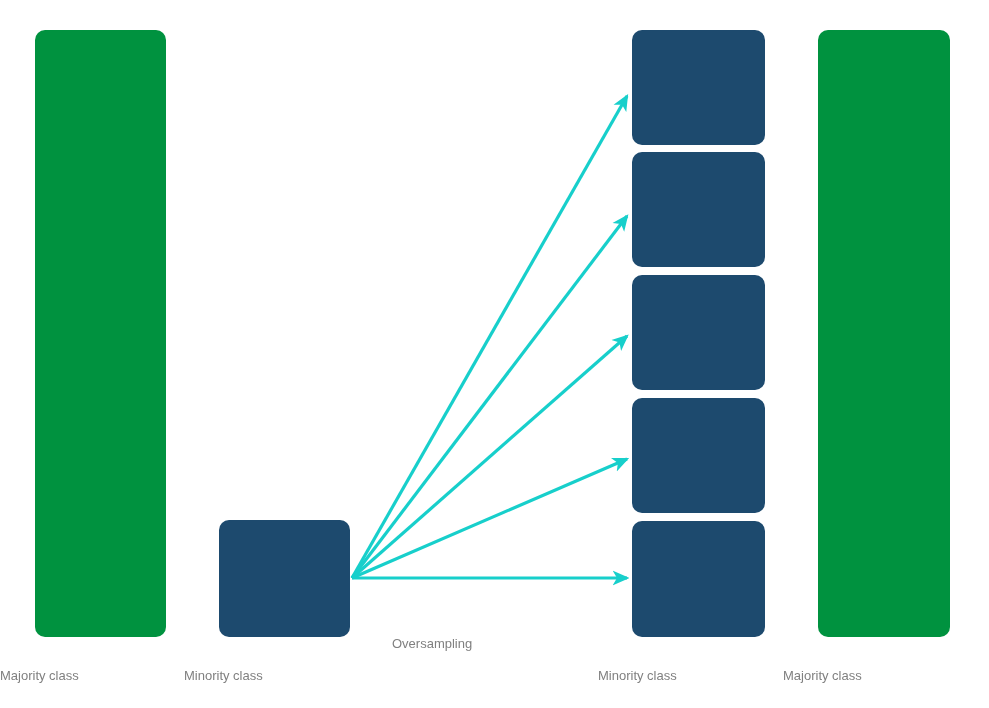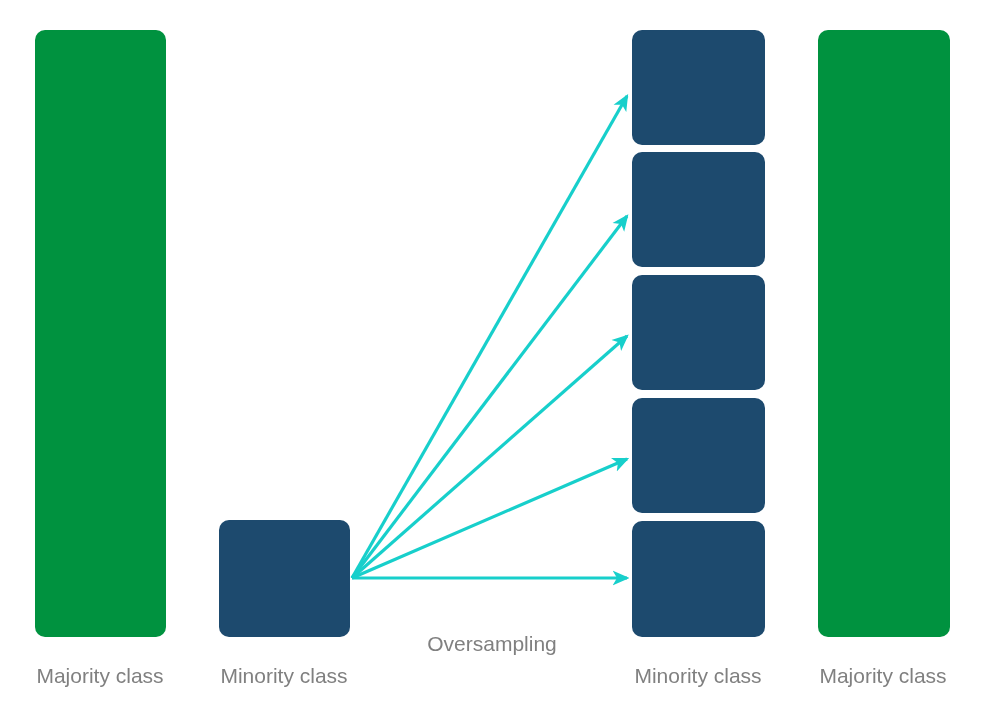--- a/index.html
+++ b/index.html
@@ -32,23 +32,22 @@
   }
   .block {
     position: absolute;
     background: #1D4A6E;
     border-radius: 10px;
     box-sizing: border-box;
   }
   .caption {
     position: absolute;
     color: #808080;
-    font-size: 21px;
+    font-size: 13px;
     line-height: 20px;
-    text-align: center;
     white-space: nowrap;
     font-family: "Liberation Sans", sans-serif;
   }
   #arrow-layer {
     position: absolute;
     left: 0;
     top: 0;
     width: 989px;
     height: 708px;
     pointer-events: none;

